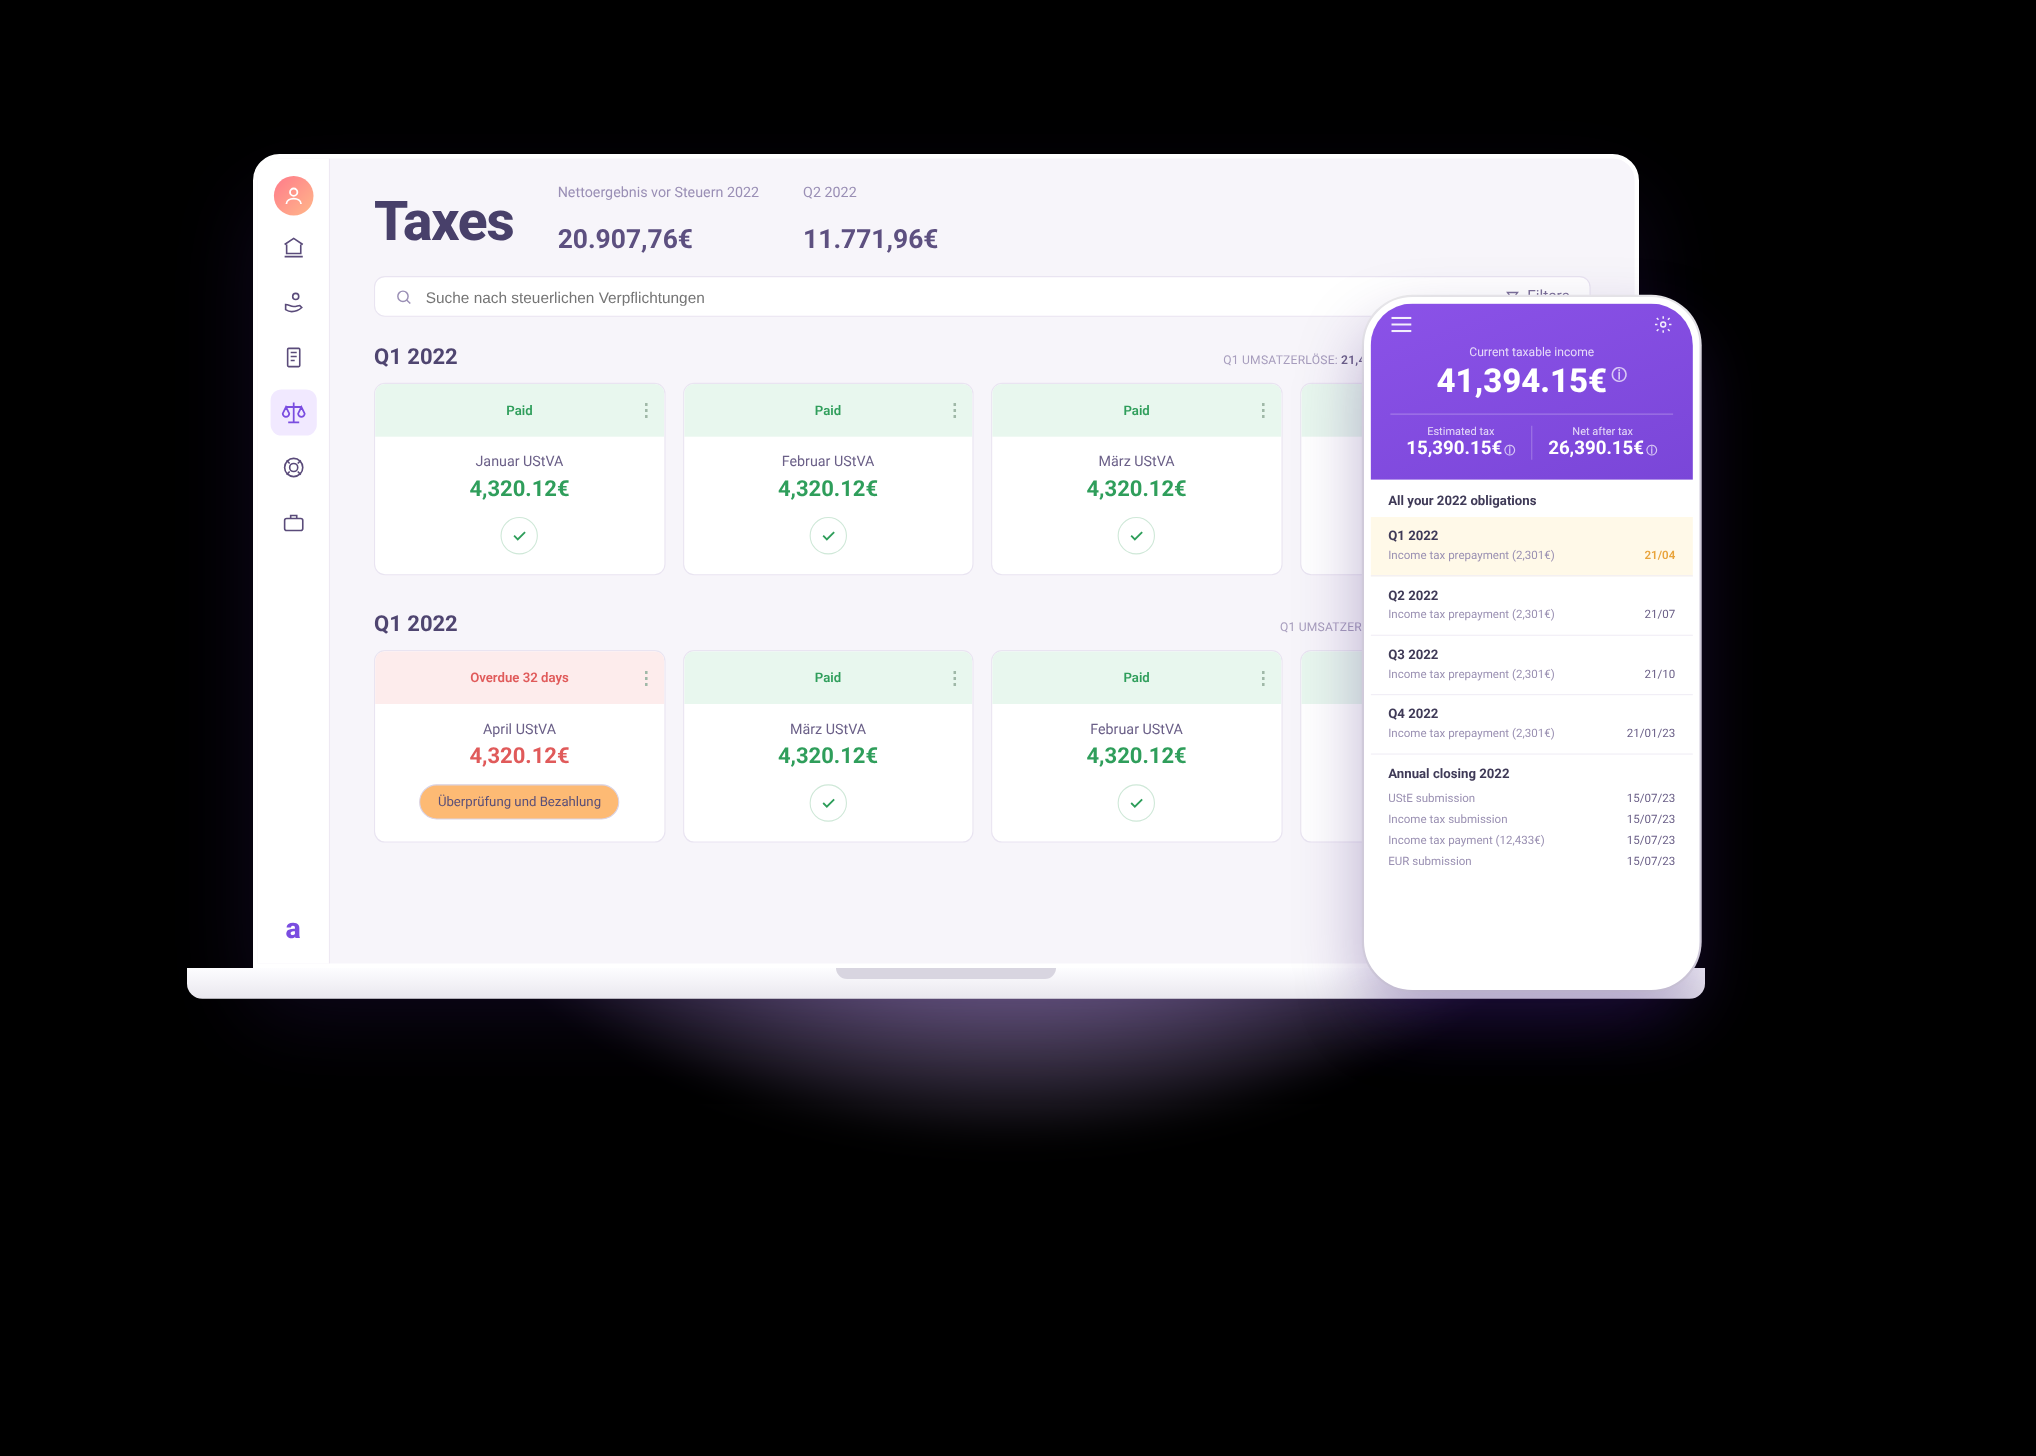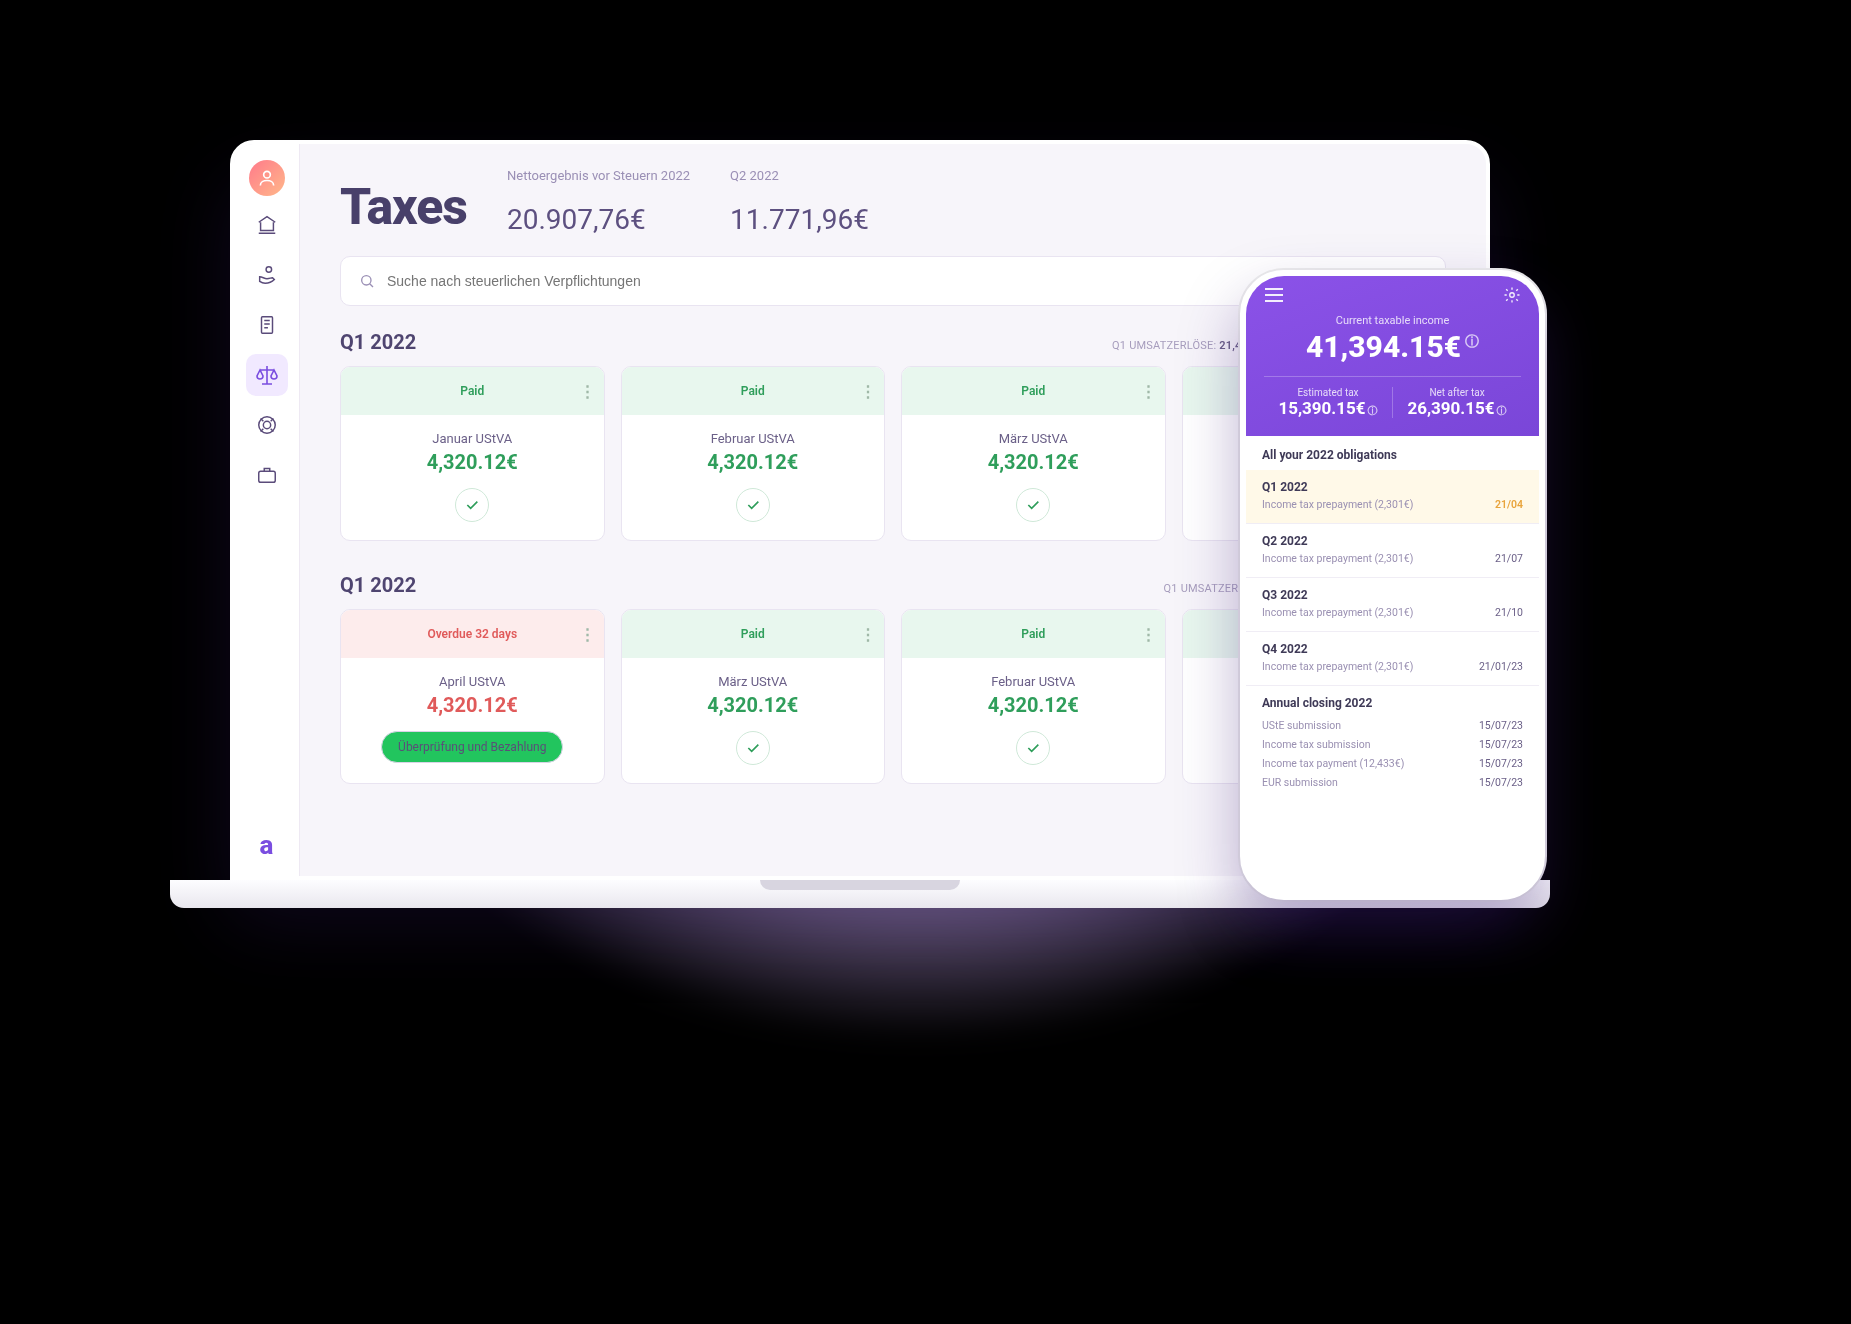--- a/index.html
+++ b/index.html
@@ -82,24 +82,24 @@
   .main {
     flex: 1;
     padding: 24px 40px 20px 40px;
     overflow: hidden;
     position: relative;
   }
   .header { display: flex; align-items: flex-end; gap: 40px; margin-bottom: 20px; }
   .page-title { font-size: 50px; font-weight: 800; color: #48406a; letter-spacing: -1px; }
   .metric { }
   .metric-label { font-size: 13px; color: #9a8fb5; margin-bottom: 20px; }
-  .metric-value { font-size: 28px; font-weight: 400; color: #5d5080; }
+  .metric-value { font-size: 24px; font-weight: 700; color: #5d5080; }
   .searchbar {
     background: #fff; border: 1px solid #e9e4f1; border-radius: 10px;
-    height: 50px; display: flex; align-items: center; padding: 0 18px;
+    height: 37px; display: flex; align-items: center; padding: 0 18px;
     gap: 12px; margin-bottom: 24px;
   }
   .searchbar input {
     border: none; outline: none; flex: 1; font-size: 14px; color: #6b6088;
   }
   .filters { display: flex; align-items: center; gap: 6px; color: #7b6f97; font-size: 14px; cursor:pointer;}
   .section-head {
     display: flex; align-items: baseline; justify-content: space-between;
     margin: 8px 0 12px 0;
   }
@@ -128,21 +128,21 @@
   .card-amount.green { color: #2f9e5b; }
   .card-amount.red { color: #e05a5a; }
   .card-check {
     width: 34px; height: 34px; border: 1px solid #cfe8d8;
     border-radius: 50%; margin: 14px auto 0; display: flex;
     align-items: center; justify-content: center; color: #2f9e5b;
     cursor:pointer;
   }
   .card-btn {
     margin: 14px auto 0; border: 1px solid #d9d3e6; border-radius: 20px;
-    padding: 8px 16px; font-size: 12px; color: #5a4f78; background: #22c55e;
+    padding: 8px 16px; font-size: 12px; color: #5a4f78; background: #fdba74;
     cursor: pointer; display: inline-block;
   }
   
   .phone {
     position: absolute;
     left: 1240px; top: 270px;
     width: 305px; height: 630px;
     background: #fff; border-radius: 44px;
     border: 6px solid #fff;
     box-shadow: 0 30px 60px rgba(60,30,120,0.35), 0 0 0 2px #eee;

